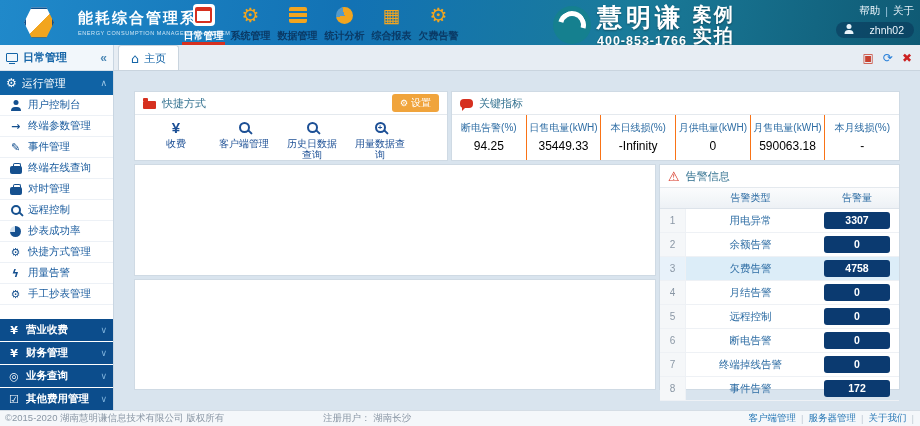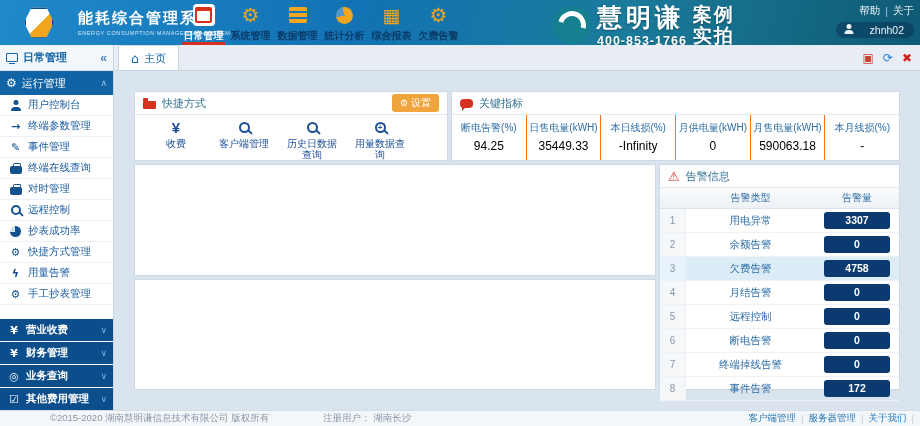--- a/index.html
+++ b/index.html
@@ -136,21 +136,21 @@
   .c-type { flex:1; text-align:center; }
   .c-cnt { width:84px; flex:0 0 84px; text-align:center; }
   .a-row { height:24px; flex:0 0 24px; display:flex; align-items:center; border-bottom:1px solid #eef1f5; font-size:10.5px; cursor:pointer; }
   .a-row .c-idx { align-self:stretch; display:flex; align-items:center; justify-content:center; background:#f5f7f9; border-right:1px solid #eef1f5; color:#8a97a5; font-size:10px; }
   .a-row .c-type { color:#2e6da4; }
   .a-row.hl { background:#dcedf8; }
   .a-row.hl .c-idx { background:#e8f2fa; }
   .badge { display:inline-block; width:66px; height:17px; line-height:17px; background:#0b3a70; border-radius:3px; color:#fff; font-weight:bold; font-size:10.5px; text-align:center; }
 
   
-  .statusbar { height:16px; flex:0 0 16px; background:#f4f7fa; border-top:1px solid #d5dde5; display:flex; align-items:center; font-size:9.5px; color:#8a97a5; position:relative;padding-left:45px; }
+  .statusbar { height:16px; flex:0 0 16px; background:#f4f7fa; border-top:1px solid #d5dde5; display:flex; align-items:center; font-size:9.5px; color:#8a97a5; position:relative; }
   .copy { margin-left:5px; }
   .reg { position:absolute; left:323px; }
   .flinks { margin-left:auto; margin-right:6px; display:flex; gap:5px; align-items:center; }
   .flinks a { color:#2677b5; text-decoration:none; cursor:pointer; }
   .flinks .sep { color:#c2ccd6; }
 </style>
 </head>
 <body>
 
 <div class="app">

